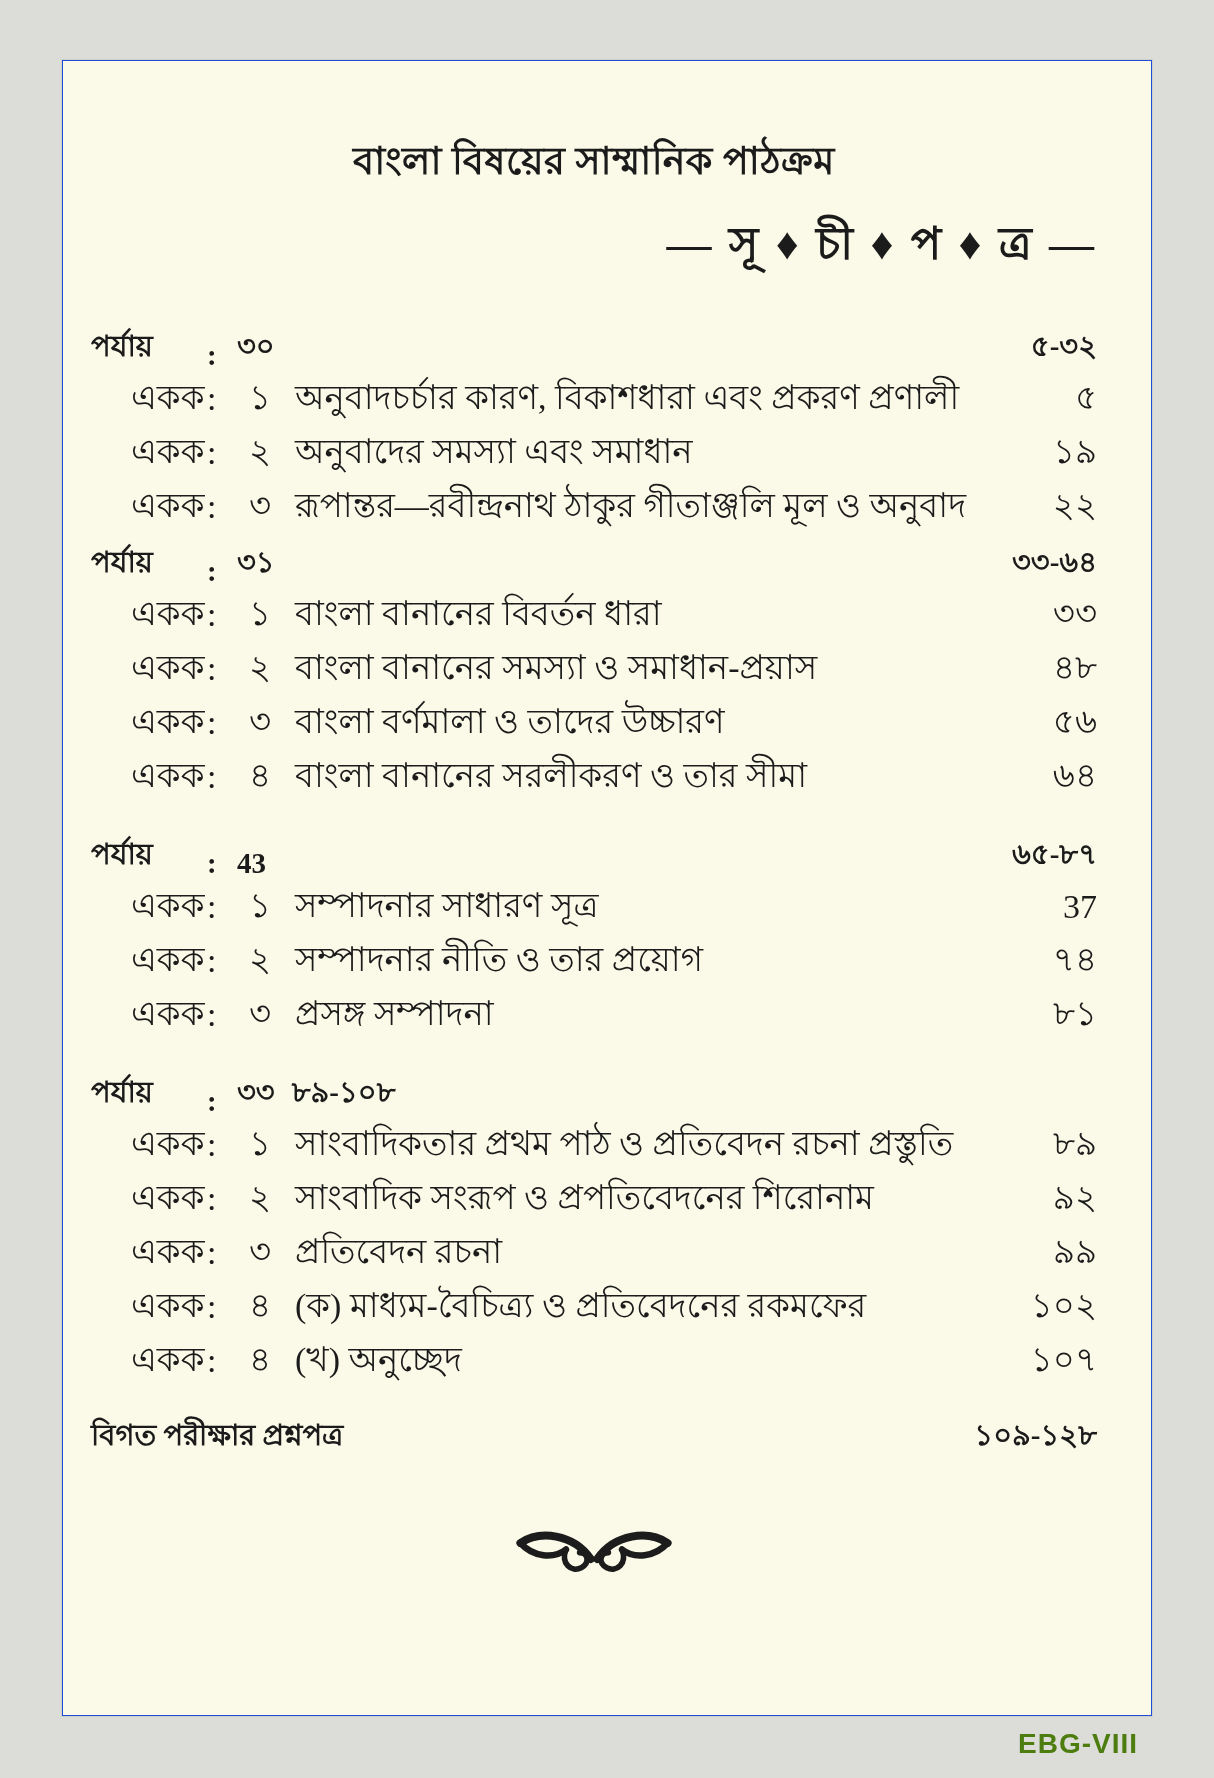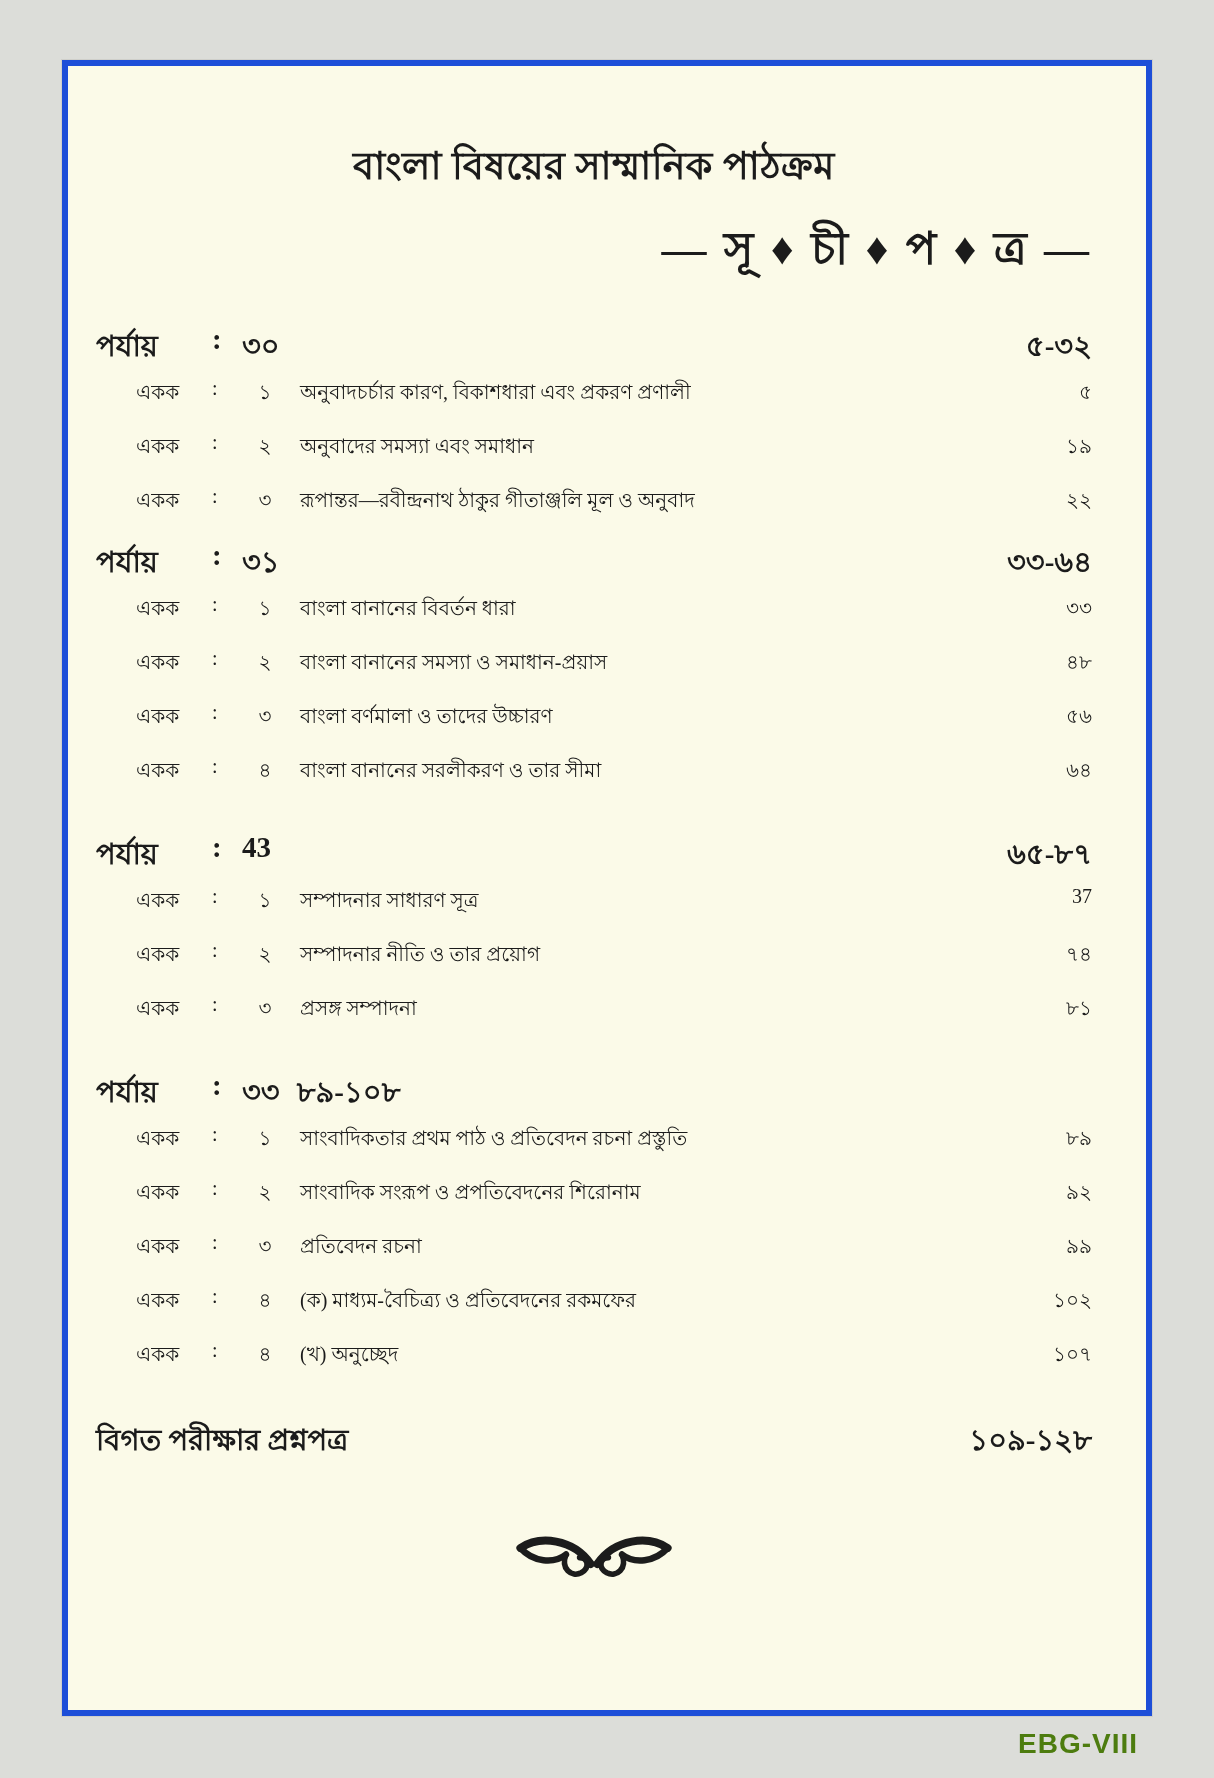--- a/index.html
+++ b/index.html
@@ -6,36 +6,36 @@
   body{
     width:1214px;height:1778px;position:relative;
     background:#dcddd9;
     font-family:"Liberation Serif","DejaVu Serif",serif;
     color:#1b1b1b;
     overflow:hidden;
   }
   .sheet{
     position:absolute;left:62px;top:60px;width:1090px;height:1656px;
     background:#fbfae8;
-    border:6px solid #1d4ed8;
+    border:1px solid #1d4ed8;
     box-sizing:border-box;
     box-shadow:0 0 0 1px #cfcfca;
   }
   .content{padding:0 54px 0 28px;}
   .title-block{text-align:center;margin-top:70px;font-size:38px;font-weight:bold;letter-spacing:0.5px;}
   .subtitle{text-align:right;margin-top:14px;font-size:45px;font-weight:bold;letter-spacing:3px;}
   .toc{margin-top:34px;}
-  .sec-row{display:flex;align-items:flex-start;height:54px;font-size:29px;font-weight:bold;}
+  .sec-row{display:flex;align-items:flex-end;height:54px;font-size:29px;font-weight:bold;}
   .s-label{width:116px;flex:0 0 auto;}
   .s-colon{width:30px;flex:0 0 auto;}
   .s-num{flex:0 0 auto;}
   .s-inline{margin-left:17px;flex:0 0 auto;}
   .s-inline:empty{display:none;}
   .s-range{margin-left:auto;white-space:nowrap;}
-  .item-row{display:flex;height:54px;font-size:20px;}
+  .item-row{display:flex;align-items:center;height:54px;font-size:34px;}
   .i-label{margin-left:40px;width:76px;flex:0 0 auto;}
   .i-colon{width:32px;flex:0 0 auto;}
   .i-num{width:42px;text-align:center;flex:0 0 auto;}
   .i-title{flex:1;padding-left:14px;white-space:nowrap;overflow:hidden;}
   .i-page{white-space:nowrap;padding-left:10px;}
   .gap{margin-top:22px;}
   .closing-row{display:flex;height:54px;font-size:29px;font-weight:bold;margin-top:24px;}
   .c-range{margin-left:auto;white-space:nowrap;}
   .ornament-wrap{text-align:center;margin-top:56px;}
   .print-code{

